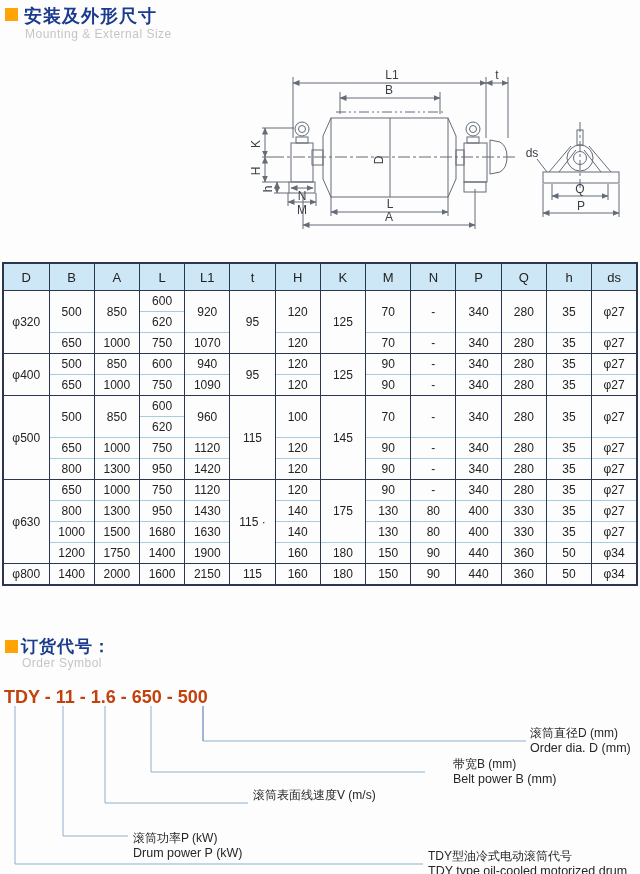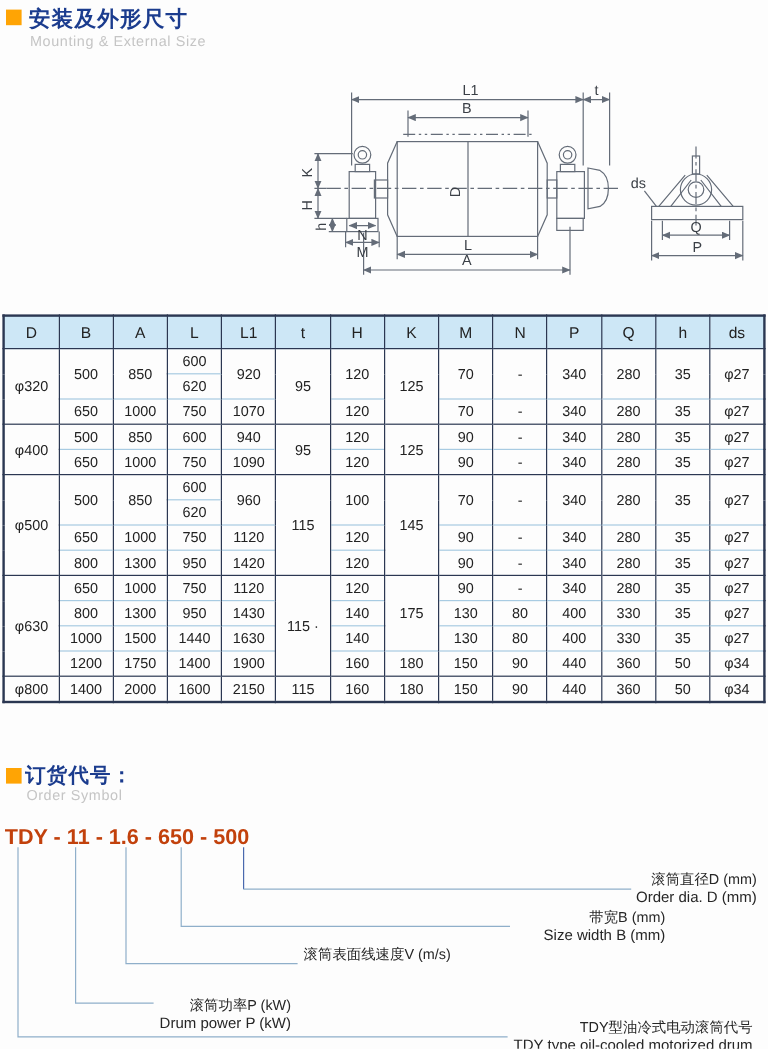--- a/index.html
+++ b/index.html
@@ -35,21 +35,21 @@
   #spec-table td{
     height:20px;padding:0;text-align:center;vertical-align:middle;
     border-left:1px solid #2b3752;border-right:1px solid #2b3752;
     border-top:1px solid #a8cbe2;
   }
   #spec-table{border:2px solid #2b3752;}
   #spec-table tr.grp td{border-top:1px solid #2b3752;}
   
   #callouts{position:absolute;left:0;top:0;}
   .co{position:absolute;white-space:nowrap;line-height:15px;color:#262626;}
-  .co .zh{display:block;font-size:12px;text-align:right;}
+  .co .zh{display:block;font-size:12px;}
   .co .en{display:block;font-size:12.5px;}
 </style>
 </head>
 <body>
 
 <span class="sq" style="left:5px;top:8px;"></span>
 <div id="t1" class="sec-title">安装及外形尺寸</div>
 <div id="s1" class="sec-sub">Mounting &amp; External Size</div>
 
 <svg id="drawing" width="640" height="204" viewBox="0 0 640 204">
@@ -319,21 +319,21 @@
         <td>130</td>
         <td>80</td>
         <td>400</td>
         <td>330</td>
         <td>35</td>
         <td>φ27</td>
       </tr>
       <tr>
         <td>1000</td>
         <td>1500</td>
-        <td>1440</td>
+        <td>1680</td>
         <td>1630</td>
         <td>140</td>
         <td>130</td>
         <td>80</td>
         <td>400</td>
         <td>330</td>
         <td>35</td>
         <td>φ27</td>
       </tr>
       <tr>
@@ -385,21 +385,21 @@
     <path d="M15,706 V864 H423" stroke="#8fafca"></path>
   </g>
 </svg>
 
 <div class="co" style="left:530px;top:726px;">
   <span class="zh">滚筒直径D (mm)</span>
   <span class="en">Order dia. D (mm)</span>
 </div>
 <div class="co" style="left:453px;top:757px;">
   <span class="zh">带宽B (mm)</span>
-  <span class="en">Size width B (mm)</span>
+  <span class="en">Belt power B (mm)</span>
 </div>
 <div class="co" style="left:253px;top:788px;">
   <span class="zh">滚筒表面线速度V (m/s)</span>
 </div>
 <div class="co" style="left:133px;top:831px;">
   <span class="zh">滚筒功率P (kW)</span>
   <span class="en">Drum power P (kW)</span>
 </div>
 <div class="co" style="left:428px;top:849px;">
   <span class="zh">TDY型油冷式电动滚筒代号</span>

